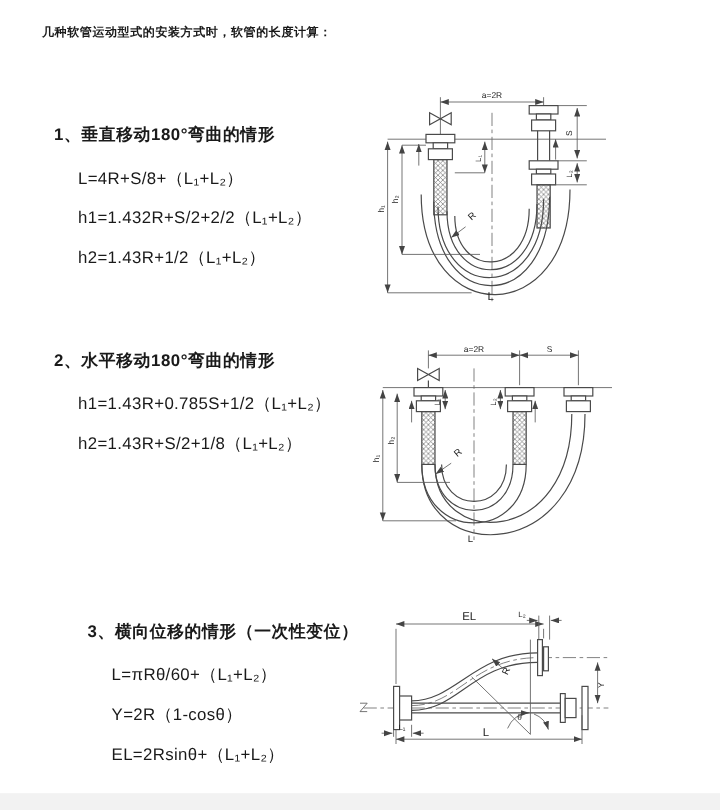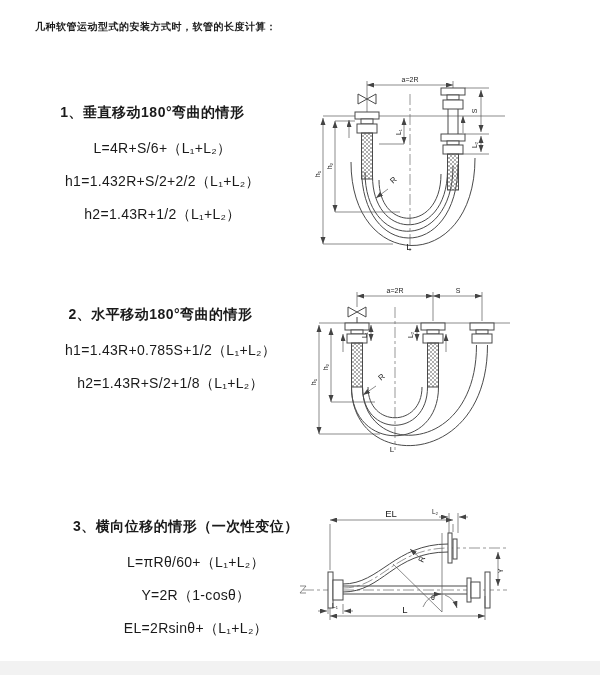--- a/index.html
+++ b/index.html
@@ -5,26 +5,26 @@
   html,body{margin:0;padding:0;}
   body{
     width:600px;height:675px;position:relative;overflow:hidden;
     background:#ffffff;color:#1a1a1a;
     font-family:"Liberation Sans",sans-serif;
   }
   .page-title{
     position:absolute;left:35px;top:20px;
     font-size:10px;font-weight:700;letter-spacing:.5px;white-space:nowrap;
   }
-  .section{position:absolute;text-align:center;}
+  .section{position:absolute;}
   .sec-heading{font-size:14px;font-weight:700;letter-spacing:.5px;white-space:nowrap;}
   .formulas{margin-top:18px;margin-left:20px;display:flex;flex-direction:column;gap:15px;}
   .formula{font-size:14px;letter-spacing:.3px;white-space:nowrap;}
   .sec1{left:45px;top:104px;}
-  .sec2{left:45px;top:306px;}
+  .sec2{left:45px;top:292px;}
   .sec3{left:45px;top:518px;margin-left:28px;}
   .diag{position:absolute;}
   .d1{left:305px;top:66px;}
   .d2{left:305px;top:282px;}
   .d3{left:295px;top:500px;}
   svg{display:block;}
   svg .ln{stroke:#4a4a4a;fill:none;stroke-width:1;}
   svg .thin{stroke:#5a5a5a;fill:none;stroke-width:.7;}
   svg .cl{stroke:#6a6a6a;fill:none;stroke-width:.7;stroke-dasharray:11 3 3 3;}
   svg .fl{fill:#ffffff;stroke:#4a4a4a;stroke-width:1;}
@@ -34,21 +34,21 @@
   .bottom-edge{position:absolute;left:0;bottom:0;width:600px;height:14px;background:#f2f2f2;}
 </style>
 </head>
 <body>
 
 <div class="page-title">几种软管运动型式的安装方式时，软管的长度计算：</div>
 
 <div class="section sec1">
   <div class="sec-heading">1、垂直移动180°弯曲的情形</div>
   <div class="formulas">
-    <div class="formula">L=4R+S/6+（L₁+L₂）</div>
+    <div class="formula">L=4R+S/8+（L₁+L₂）</div>
     <div class="formula">h1=1.432R+S/2+2/2（L₁+L₂）</div>
     <div class="formula">h2=1.43R+1/2（L₁+L₂）</div>
   </div>
 </div>
 
 <div class="section sec2">
   <div class="sec-heading">2、水平移动180°弯曲的情形</div>
   <div class="formulas">
     <div class="formula">h1=1.43R+0.785S+1/2（L₁+L₂）</div>
     <div class="formula">h2=1.43R+S/2+1/8（L₁+L₂）</div>

